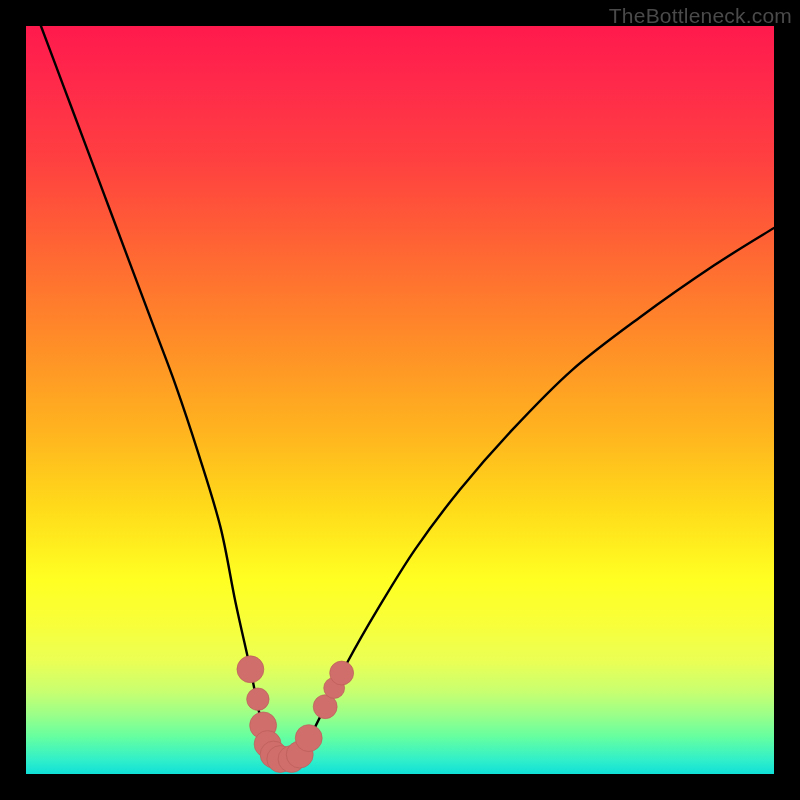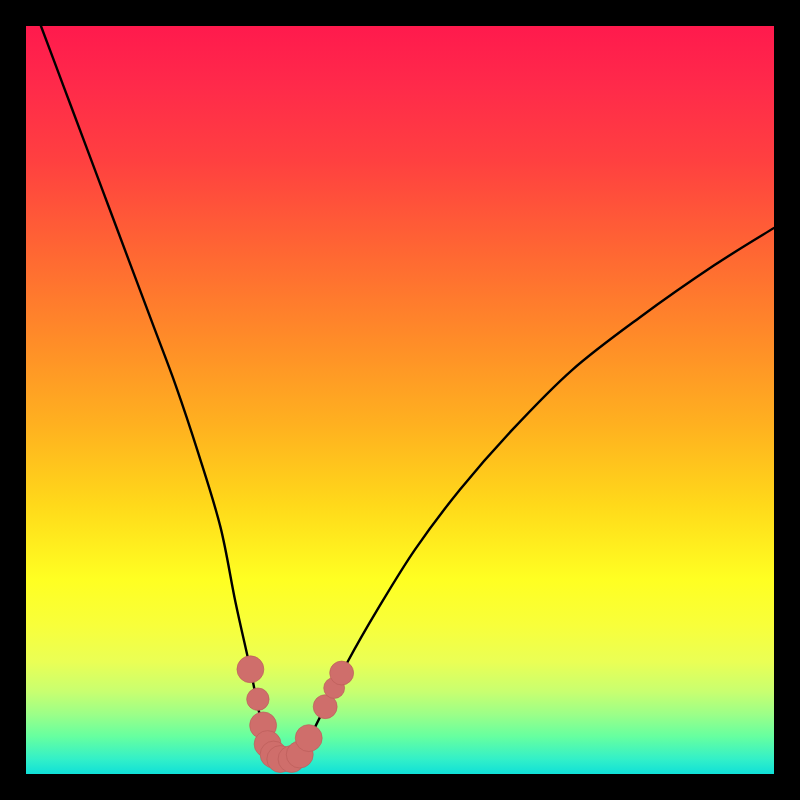--- a/index.html
+++ b/index.html
@@ -63,20 +63,21 @@
     position: absolute;
     inset: 0;
     width: 748px;
     height: 748px;
   }
 </style>
 </head>
 <body>
 
 <div class="frame">
+  <div class="watermark">TheBottleneck.com</div>
   <div class="plot">
     <div class="gradient"></div>
     <svg class="curve" viewBox="0 0 748 748" preserveAspectRatio="none">
       <path id="curve-path" fill="none" stroke="#000000" stroke-width="2.4" stroke-linecap="round" d="M 14.96,0 C 18.7,9.97333333333332 29.919999999999998,39.893333333333246 37.4,59.83999999999992 C 44.879999999999995,79.78666666666659 52.36,99.73333333333339 59.84,119.68000000000006 C 67.32000000000001,139.62666666666675 74.8,159.57333333333332 82.28,179.51999999999998 C 89.76,199.46666666666664 97.24000000000001,219.4133333333333 104.72000000000001,239.35999999999996 C 112.20000000000002,259.3066666666666 119.68,279.25333333333333 127.16000000000001,299.2 C 134.64000000000001,319.14666666666665 142.12,337.84666666666664 149.6,359.03999999999996 C 157.07999999999998,380.2333333333333 164.56,402.67333333333335 172.04000000000002,426.36 C 179.52000000000004,450.0466666666667 188.24666666666667,476.22666666666663 194.48000000000002,501.15999999999997 C 200.71333333333337,526.0933333333332 204.45333333333338,552.2733333333333 209.44000000000003,575.96 C 214.42666666666668,599.6466666666668 220.66000000000003,625.8266666666666 224.4,643.28 C 228.14,660.7333333333333 229.38666666666666,669.46 231.88,680.6800000000001 C 234.37333333333333,691.9000000000001 236.86666666666667,703.12 239.36,710.6 C 241.85333333333335,718.08 244.34666666666666,721.8199999999999 246.84,725.56 C 249.33333333333334,729.3 251.82666666666668,731.7933333333333 254.32000000000002,733.04 C 256.81333333333333,734.2866666666666 259.3066666666667,733.04 261.8,733.04 C 264.29333333333335,733.04 266.78666666666663,734.2866666666666 269.28,733.04 C 271.7733333333333,731.7933333333333 274.26666666666665,729.3 276.76,725.56 C 279.25333333333333,721.8199999999999 280.5,718.08 284.24,710.6 C 287.98,703.12 292.96666666666664,693.1466666666668 299.2,680.6800000000001 C 305.43333333333334,668.2133333333334 312.9133333333333,652.0066666666667 321.64,635.8 C 330.3666666666667,619.5933333333332 340.34,602.1400000000001 351.56,583.44 C 362.78000000000003,564.74 375.2466666666667,543.5466666666667 388.96000000000004,523.6 C 402.67333333333335,503.65333333333336 417.6333333333333,483.70666666666665 433.84,463.76 C 450.0466666666666,443.81333333333333 467.5,423.8666666666666 486.2,403.91999999999996 C 504.9,383.9733333333333 524.8466666666666,362.78 546.04,344.08 C 567.2333333333333,325.38 589.6733333333333,309.17333333333335 613.36,291.72 C 637.0466666666667,274.2666666666667 665.72,254.31999999999996 688.1600000000001,239.35999999999996 C 710.6000000000001,224.39999999999995 738.0266666666666,208.19333333333336 748,201.96000000000004"></path>
       <g id="marker-group">
           <rect x="240.856" y="722.942" width="37.400000000000034" height="15.708" rx="7.854" fill="#cf6e6b" stroke="#b85a57" stroke-width="0.6"></rect>
           <circle cx="224.4" cy="643.28" r="13.464000000000002" fill="#cf6e6b" stroke="#b85a57" stroke-width="0.6"></circle>
           <circle cx="231.88" cy="673.2" r="11.219999999999999" fill="#cf6e6b" stroke="#b85a57" stroke-width="0.6"></circle>
           <circle cx="237.116" cy="699.38" r="13.464000000000002" fill="#cf6e6b" stroke="#b85a57" stroke-width="0.6"></circle>
           <circle cx="241.60399999999996" cy="718.08" r="13.464000000000002" fill="#cf6e6b" stroke="#b85a57" stroke-width="0.6"></circle>

